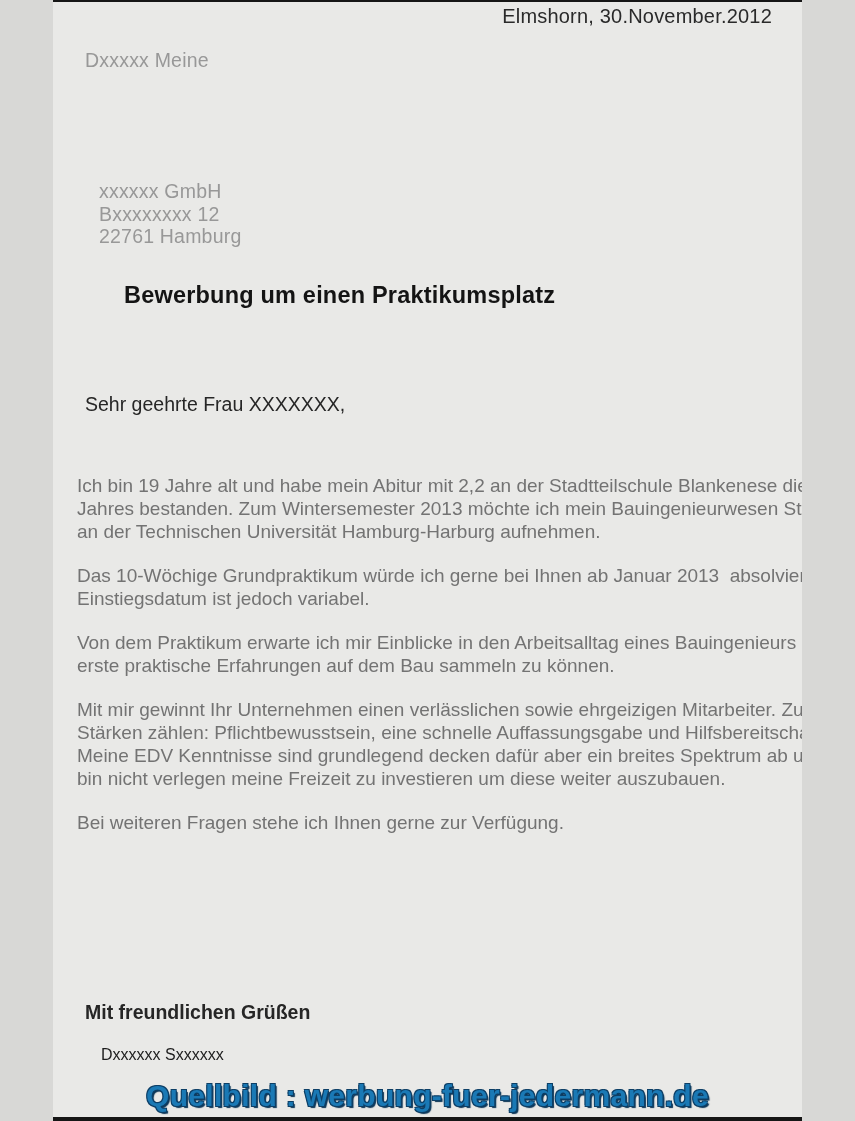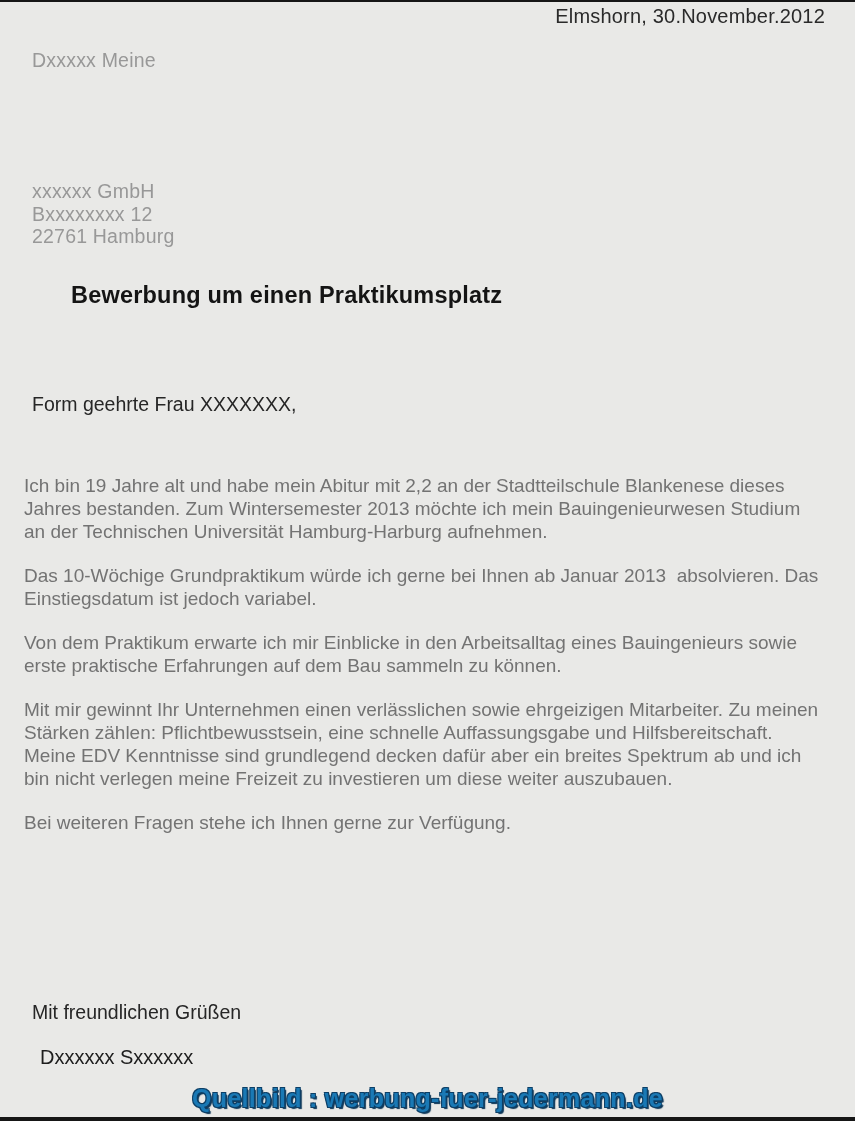--- a/index.html
+++ b/index.html
@@ -3,21 +3,21 @@
 <meta charset="utf-8">
 <title>Bewerbung um einen Praktikumsplatz</title>
 <style>
   html, body {
     margin: 0;
     padding: 0;
     background: #d8d8d6;
   }
   .page {
     position: relative;
-    width: 855px;
+    width: 749px;
     height: 1121px;
     margin: 0 auto;
     background: #e9e9e7;
     overflow: hidden;
     font-family: "Liberation Sans", "DejaVu Sans", sans-serif;
     color: #222222;
   }
   .edge-strip {
     position: absolute;
     left: 0;
@@ -37,21 +37,21 @@
   }
   .address-block {
     position: absolute;
     left: 32px;
     font-size: 19.5px;
     line-height: 22.5px;
     color: #989898;
     letter-spacing: 0.2px;
   }
   .sender-block { top: 49px; }
-  .recipient-block { top: 180px; }
+  .recipient-block { top: 180px; margin-left: 14px; }
 
   .subject-heading {
     position: absolute;
     top: 266px;
     left: 31px;
     font-size: 23.5px;
     font-weight: 700;
     color: #141414;
     letter-spacing: 0.2px;
     margin-left: 40px;
@@ -75,35 +75,36 @@
   .letter-body p {
     margin: 0 0 21px 0;
     white-space: pre-wrap;
   }
   .closing-line {
     position: absolute;
     top: 1001px;
     left: 32px;
     font-size: 19.5px;
     color: #262626;
+    font-weight: bold;
   }
   .signature-name {
     position: absolute;
     top: 1046px;
-    left: 40px;
-    font-size: 20px;
+    left: 48px;
+    font-size: 16px;
     color: #1d1d1d;
   }
   .footer-caption {
     position: absolute;
     bottom: 8px;
     left: 0;
     width: 100%;
     text-align: center;
-    font-size: 25px;
+    font-size: 30px;
     font-weight: 700;
     color: #1a79b5;
     letter-spacing: 0.3px;
     text-shadow:
       -1px -1px 0 #0d3f66,
        1px -1px 0 #0d3f66,
       -1px  1px 0 #0d3f66,
        1px  1px 0 #0d3f66,
        2px  2px 1px #0a3354;
   }
@@ -122,21 +123,21 @@
   </div>
 
   <div class="address-block recipient-block">
     <div>xxxxxx GmbH</div>
     <div>Bxxxxxxxx 12</div>
     <div>22761 Hamburg</div>
   </div>
 
   <h1 class="subject-heading">Bewerbung um einen Praktikumsplatz</h1>
 
-  <div class="salutation">Form geehrte Frau XXXXXXX,</div>
+  <div class="salutation">Sehr geehrte Frau XXXXXXX,</div>
 
   <div class="letter-body">
     <p>Ich bin 19 Jahre alt und habe mein Abitur mit 2,2 an der Stadtteilschule Blankenese dieses Jahres bestanden. Zum Wintersemester 2013 möchte ich mein Bauingenieurwesen Studium an der Technischen Universität Hamburg-Harburg aufnehmen.</p>
     <p>Das 10-Wöchige Grundpraktikum würde ich gerne bei Ihnen ab Januar 2013  absolvieren. Das Einstiegsdatum ist jedoch variabel.</p>
     <p>Von dem Praktikum erwarte ich mir Einblicke in den Arbeitsalltag eines Bauingenieurs sowie erste praktische Erfahrungen auf dem Bau sammeln zu können.</p>
     <p>Mit mir gewinnt Ihr Unternehmen einen verlässlichen sowie ehrgeizigen Mitarbeiter. Zu meinen Stärken zählen: Pflichtbewusstsein, eine schnelle Auffassungsgabe und Hilfsbereitschaft. Meine EDV Kenntnisse sind grundlegend decken dafür aber ein breites Spektrum ab und ich bin nicht verlegen meine Freizeit zu investieren um diese weiter auszubauen.</p>
     <p>Bei weiteren Fragen stehe ich Ihnen gerne zur Verfügung.</p>
   </div>
 
   <div class="closing-line">Mit freundlichen Grüßen</div>

